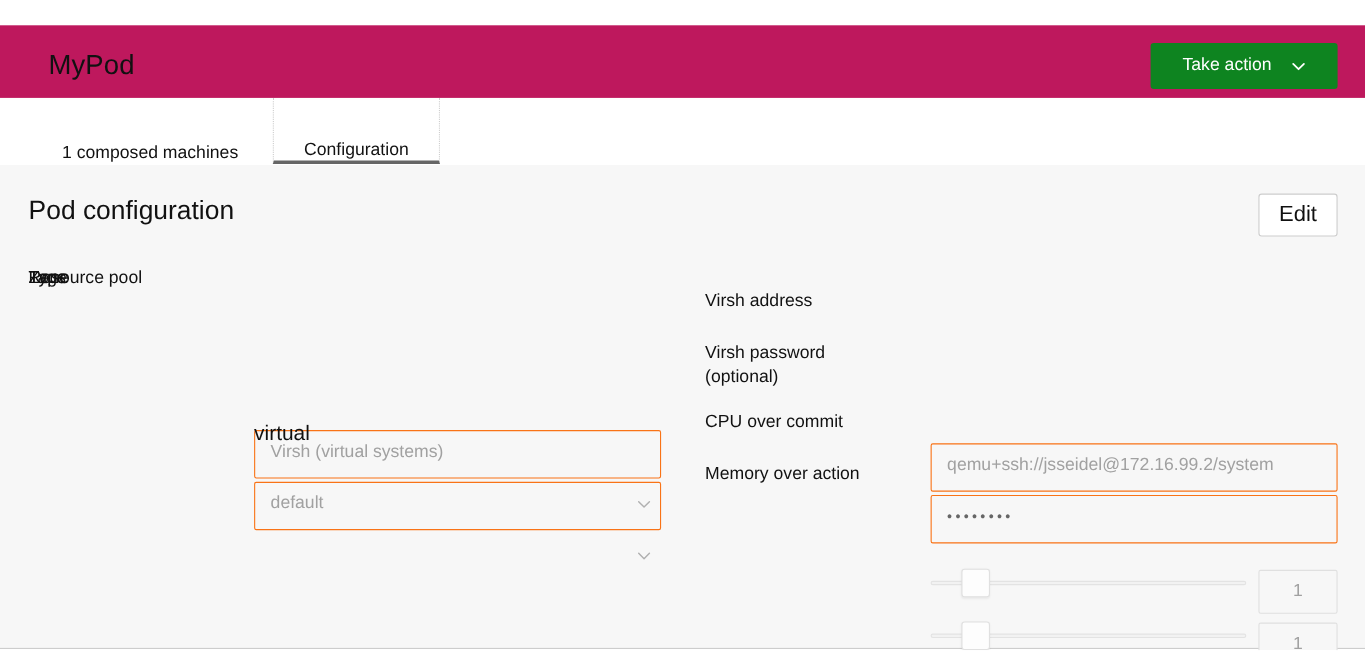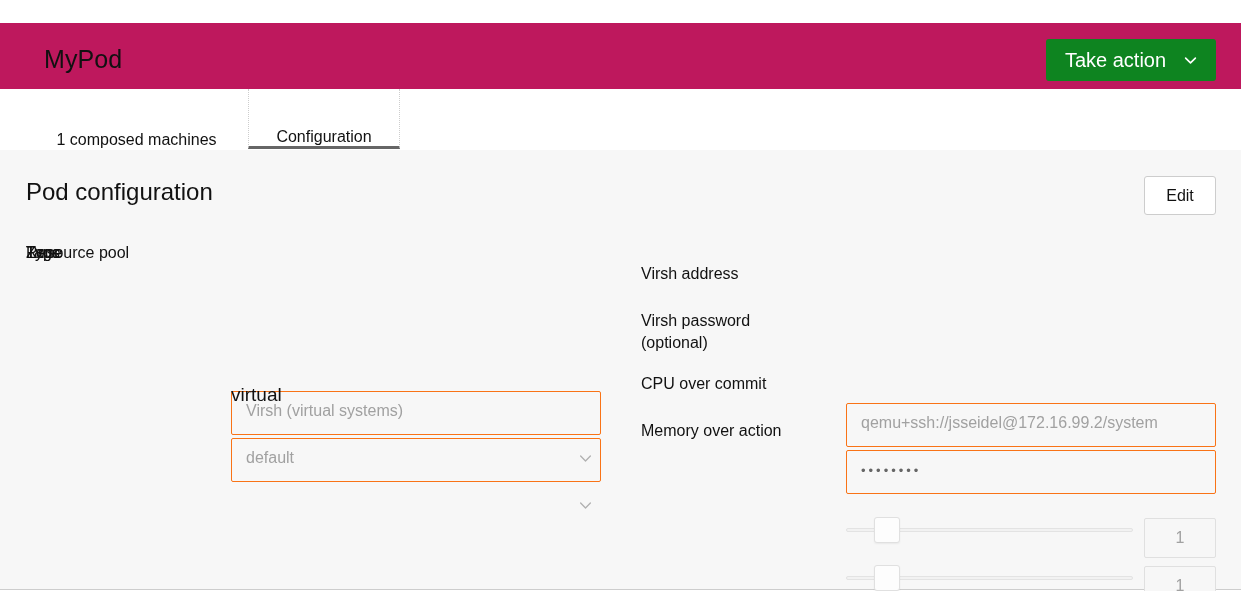--- a/index.html
+++ b/index.html
@@ -45,21 +45,21 @@
     position: absolute;
     left: 1046px;
     top: 16px;
     width: 170px;
     height: 42px;
     background: #0e8420;
     border: none;
     border-radius: 3px;
     color: #ffffff;
     font-family: "Liberation Sans", sans-serif;
-    font-size: 20px;
+    font-size: 16px;
     font-weight: 400;
     cursor: pointer;
     display: flex;
     align-items: center;
     justify-content: center;
     padding: 0;
   }
   .take-action-label {
     display: inline-block;
     margin-right: 18px;
@@ -138,21 +138,21 @@
   .edit-btn {
     position: absolute;
     left: 1144px;
     top: 26px;
     width: 72px;
     height: 39px;
     background: #ffffff;
     border: 1px solid #cdcdcd;
     border-radius: 3px;
     font-family: "Liberation Sans", sans-serif;
-    font-size: 16px;
+    font-size: 20px;
     color: #111111;
     cursor: pointer;
     padding: 0;
   }
 
   
   .col-left {
     position: absolute;
     left: 0;
     top: 0;

